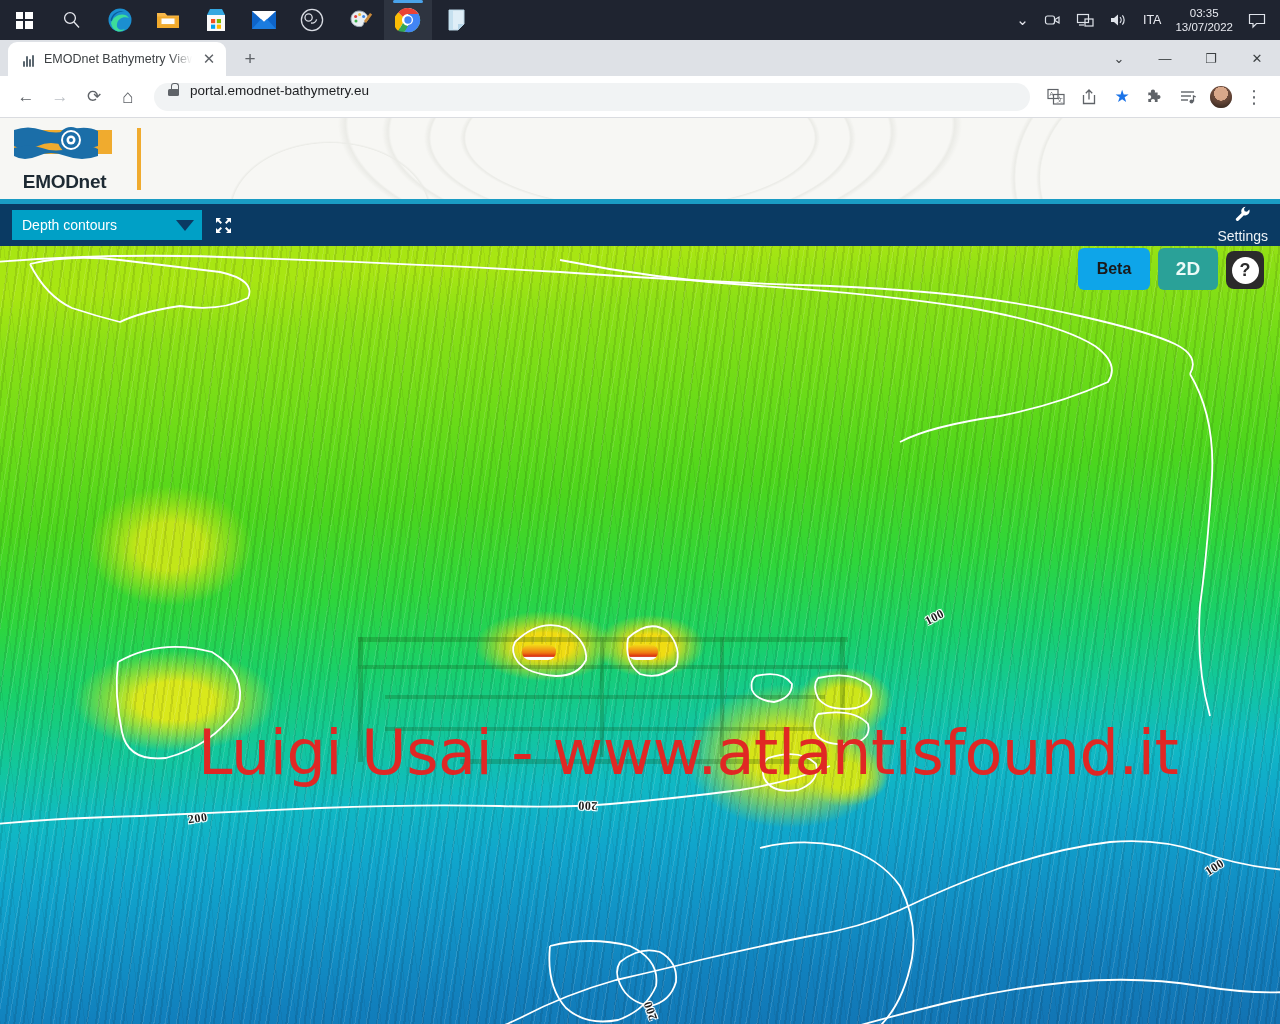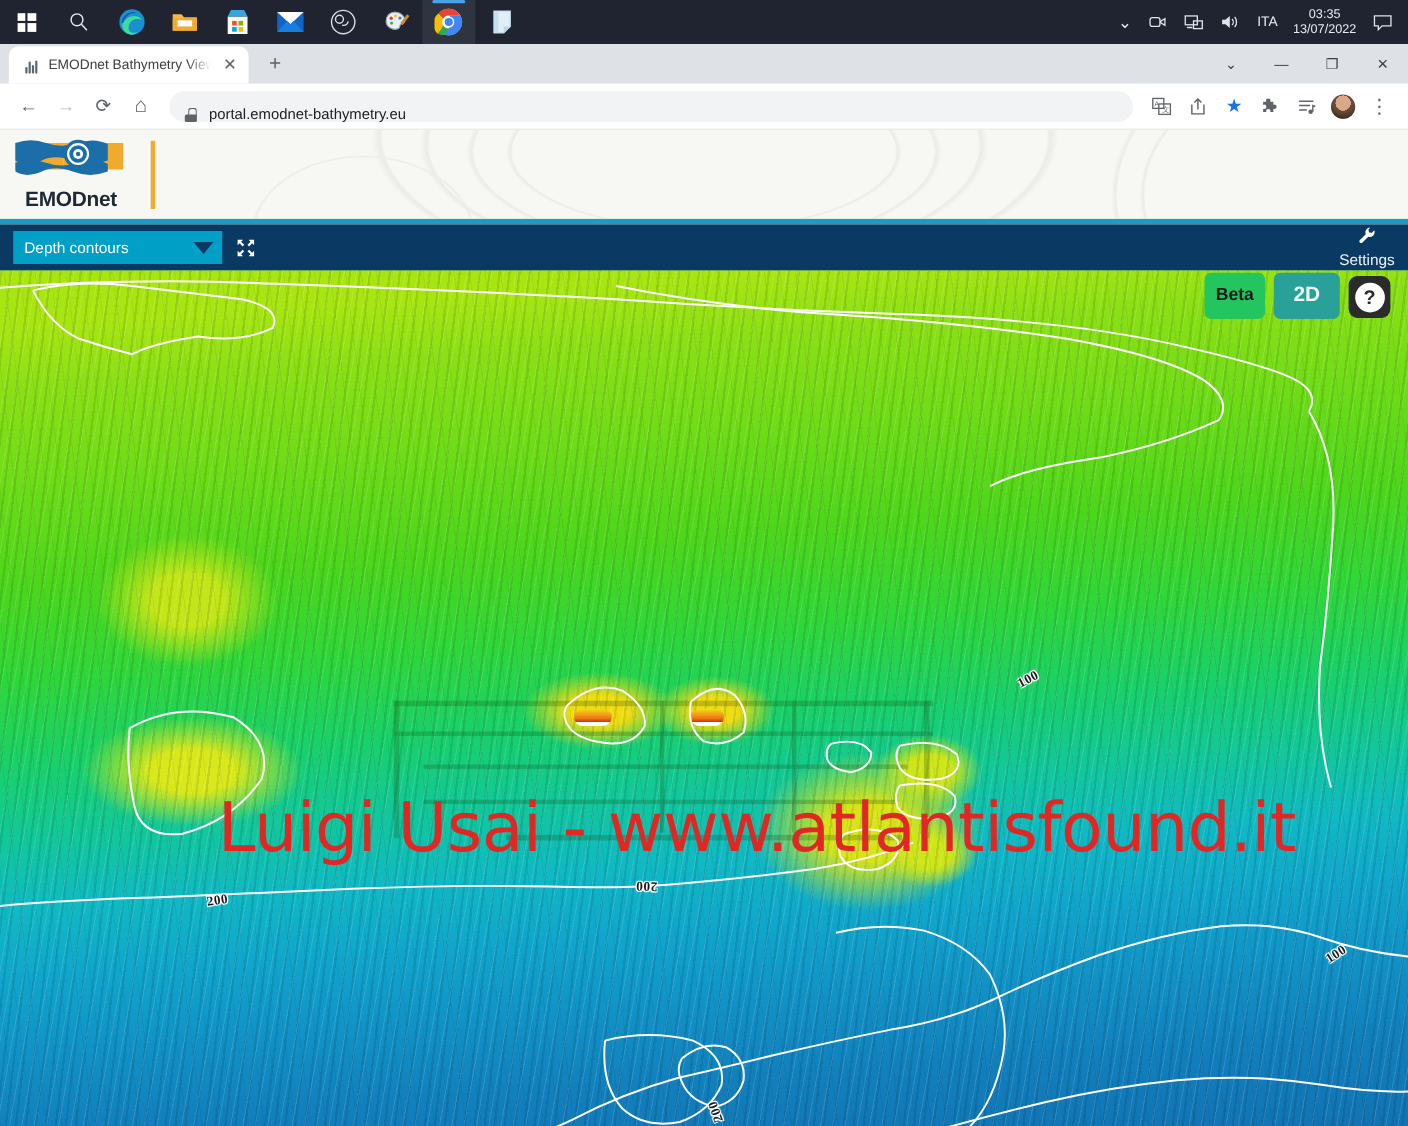--- a/index.html
+++ b/index.html
@@ -60,21 +60,21 @@
   .wincontrols div { width: 46px; height: 36px; display: flex; align-items: center;
     justify-content: center; color: #3c4043; font-size: 13px; }
 
   .toolbar { height: 42px; background: #fff; display: flex; align-items: center;
     padding: 0 10px; gap: 2px; border-bottom: 1px solid #dadce0; }
   .tbtn { width: 32px; height: 32px; display: flex; align-items: center;
     justify-content: center; color: #5f6368; font-size: 17px; border-radius: 50%; }
   .tbtn.forward { color: #bdc1c6; }
   .omnibox {
     flex: 1; height: 28px; background: #f1f3f4; border-radius: 16px;
-    display: flex; align-items: flex-end; padding: 0 14px; gap: 11px;
+    display: flex; align-items: flex-start; padding: 0 14px; gap: 11px;
     margin: 0 8px; font-size: 13.5px; color: #202124;
   }
   .lock { width: 11px; height: 13px; position: relative; flex: 0 0 11px; }
   .lock::before { content:""; position:absolute; bottom:0; left:0; width:11px;
     height:7px; background:#5f6368; border-radius:1.5px; }
   .lock::after { content:""; position:absolute; top:0; left:2.5px; width:6px;
     height:7px; border:1.7px solid #5f6368; border-bottom:none;
     border-radius: 3px 3px 0 0; }
   .ombtns { display: flex; align-items: center; gap: 1px; }
   .star { color: #1a73e8; font-size: 17px; }
@@ -171,21 +171,21 @@
                  0 0 3px #fff;
     font-family: "Liberation Serif", serif; letter-spacing: .5px;
   }
   .watermark {
     position: absolute; left: 198px; top: 470px; font-size: 62px; color: #e02724;
     font-family: "DejaVu Sans", sans-serif; letter-spacing: -.5px; white-space: nowrap;
     font-weight: 400;
   }
   .map-btns { position: absolute; right: 16px; top: 2px; display: flex;
     align-items: flex-start; gap: 8px; }
-  .beta-btn { width: 55px; height: 42px; background: #22c55e; border-radius: 6px;
+  .beta-btn { width: 72px; height: 42px; background: #0ea5e9; border-radius: 6px;
     display: flex; align-items: center; justify-content: center;
     font-size: 16px; font-weight: bold; color: #1a1a1a; margin-left: 16px; }
   .twod-btn { width: 60px; height: 42px; background: #2aa198; border-radius: 6px;
     display: flex; align-items: center; justify-content: center;
     font-size: 19px; font-weight: bold; color: #eafaf7; }
   .help-btn { width: 38px; height: 38px; background: #2b2b2b; border-radius: 8px;
     display: flex; align-items: center; justify-content: center; margin-top: 3px; }
   .help-circle { width: 27px; height: 27px; border-radius: 50%; background: #fff;
     color: #2b2b2b; font-size: 18px; font-weight: bold; display: flex;
     align-items: center; justify-content: center; }

